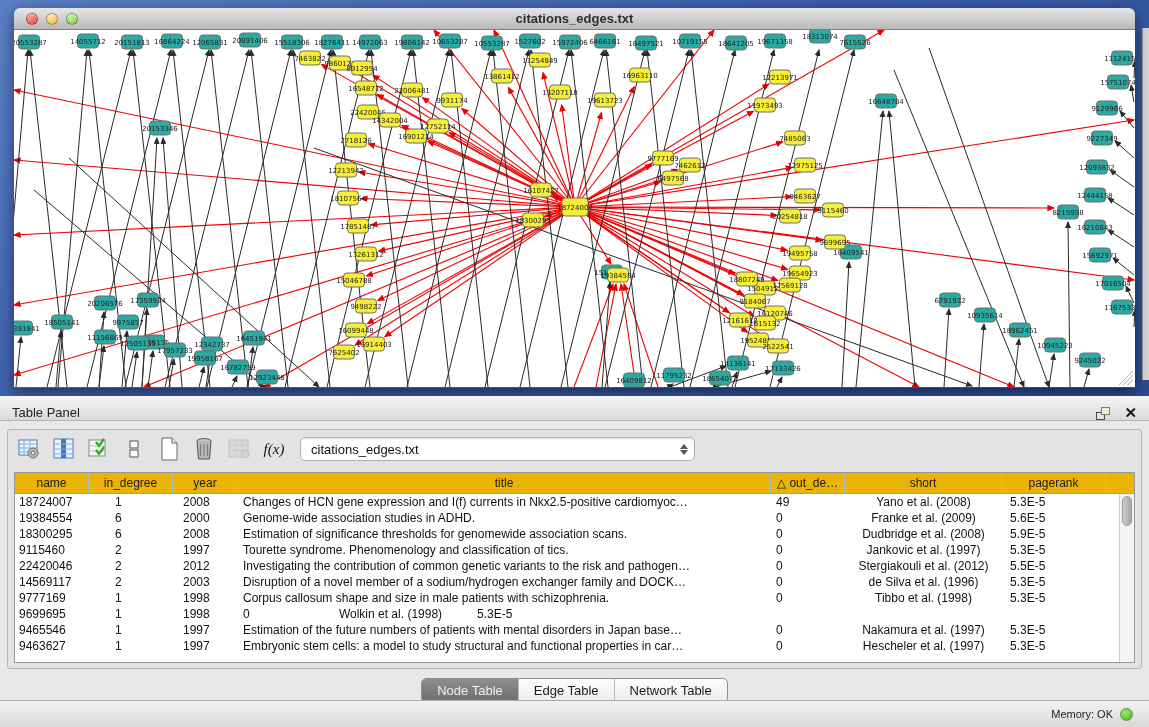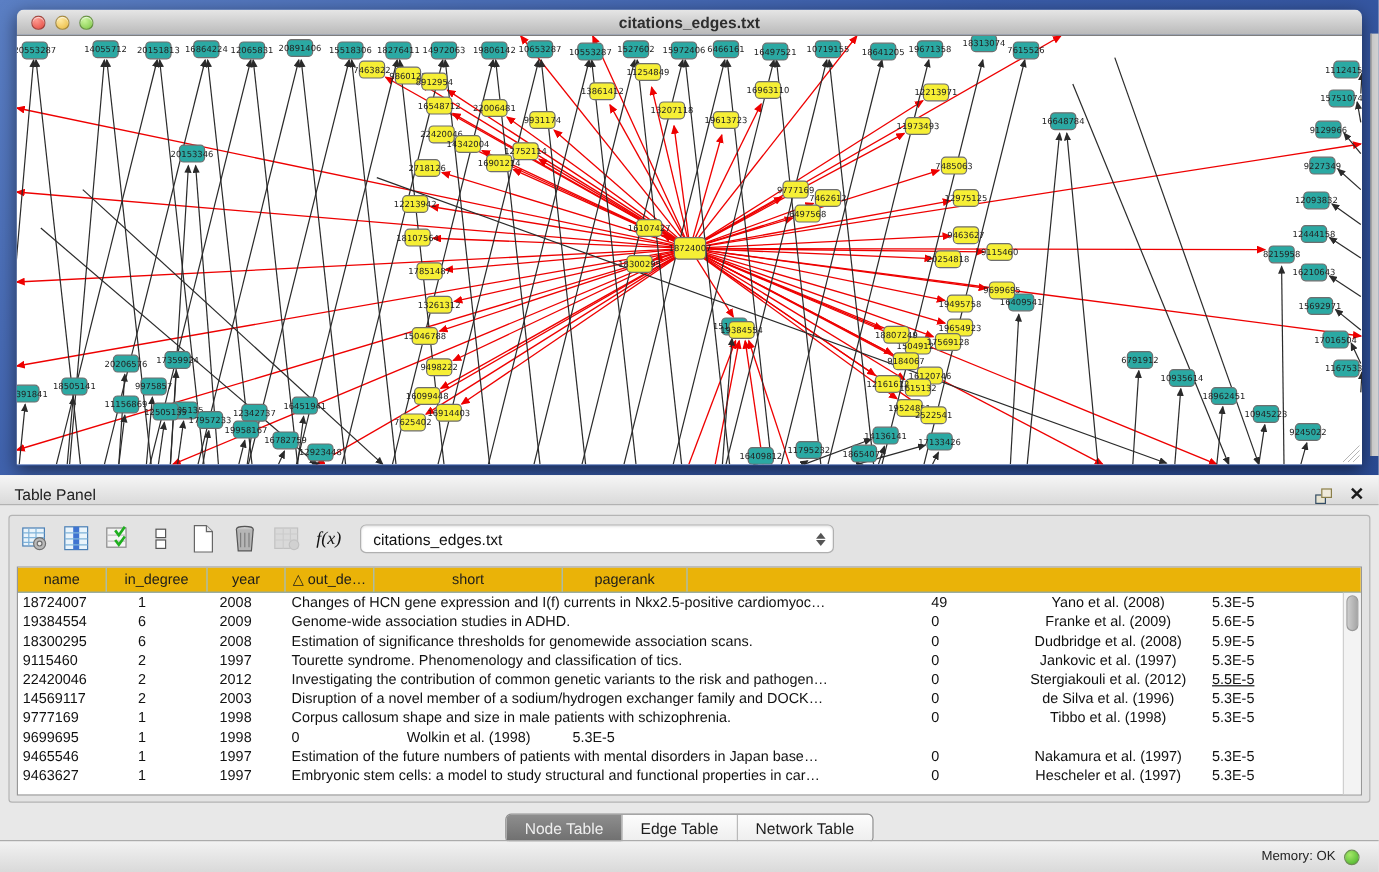--- a/index.html
+++ b/index.html
@@ -566,38 +566,39 @@
             <i class="down"></i>
         </span>
       </div>
     </div>
 
     <div class="data-table">
       <div class="thead">
           <div class="th" style="width: 74px;">name</div>
           <div class="th" style="width: 84px;">in_degree</div>
           <div class="th" style="width: 65px;">year</div>
+          <div class="th" style="width: 533px;">title</div>
           <div class="th" style="width: 74px;">△ out_de…</div>
           <div class="th" style="width: 157px;">short</div>
           <div class="th" style="width: 104px;">pagerank</div>
         </div>
       <div class="tbody">
           <div class="tr">
             <div class="td" style="width: 74px; text-align: left; padding-left: 4px;">18724007</div>
             <div class="td" style="width: 84px; text-align: left; padding-left: 26px;">1</div>
             <div class="td" style="width: 65px; text-align: left; padding-left: 10px;">2008</div>
             <div class="td" style="width: 533px; text-align: left; padding-left: 5px;">Changes of HCN gene expression and I(f) currents in Nkx2.5-positive cardiomyoc…</div>
             <div class="td" style="width: 74px; text-align: left; padding-left: 5px;">49</div>
             <div class="td" style="width: 157px; text-align: center; padding-left: 0px;">Yano et al. (2008)</div>
             <div class="td" style="width: 104px; text-align: left; padding-left: 8px;">5.3E-5</div>
           </div>
           <div class="tr">
             <div class="td" style="width: 74px; text-align: left; padding-left: 4px;">19384554</div>
             <div class="td" style="width: 84px; text-align: left; padding-left: 26px;">6</div>
-            <div class="td" style="width: 65px; text-align: left; padding-left: 10px;">2009</div>
+            <div class="td" style="width: 65px; text-align: left; padding-left: 10px;">2000</div>
             <div class="td" style="width: 533px; text-align: left; padding-left: 5px;">Genome-wide association studies in ADHD.</div>
             <div class="td" style="width: 74px; text-align: left; padding-left: 5px;">0</div>
             <div class="td" style="width: 157px; text-align: center; padding-left: 0px;">Franke et al. (2009)</div>
             <div class="td" style="width: 104px; text-align: left; padding-left: 8px;">5.6E-5</div>
           </div>
           <div class="tr">
             <div class="td" style="width: 74px; text-align: left; padding-left: 4px;">18300295</div>
             <div class="td" style="width: 84px; text-align: left; padding-left: 26px;">6</div>
             <div class="td" style="width: 65px; text-align: left; padding-left: 10px;">2008</div>
             <div class="td" style="width: 533px; text-align: left; padding-left: 5px;">Estimation of significance thresholds for genomewide association scans.</div>
@@ -614,21 +615,21 @@
             <div class="td" style="width: 157px; text-align: center; padding-left: 0px;">Jankovic et al. (1997)</div>
             <div class="td" style="width: 104px; text-align: left; padding-left: 8px;">5.3E-5</div>
           </div>
           <div class="tr">
             <div class="td" style="width: 74px; text-align: left; padding-left: 4px;">22420046</div>
             <div class="td" style="width: 84px; text-align: left; padding-left: 26px;">2</div>
             <div class="td" style="width: 65px; text-align: left; padding-left: 10px;">2012</div>
             <div class="td" style="width: 533px; text-align: left; padding-left: 5px;">Investigating the contribution of common genetic variants to the risk and pathogen…</div>
             <div class="td" style="width: 74px; text-align: left; padding-left: 5px;">0</div>
             <div class="td" style="width: 157px; text-align: center; padding-left: 0px;">Stergiakouli et al. (2012)</div>
-            <div class="td" style="width: 104px; text-align: left; padding-left: 8px; text-decoration: underline;">5.5E-5</div>
+            <div class="td" style="width: 104px; text-align: left; padding-left: 8px;">5.5E-5</div>
           </div>
           <div class="tr">
             <div class="td" style="width: 74px; text-align: left; padding-left: 4px;">14569117</div>
             <div class="td" style="width: 84px; text-align: left; padding-left: 26px;">2</div>
             <div class="td" style="width: 65px; text-align: left; padding-left: 10px;">2003</div>
             <div class="td" style="width: 533px; text-align: left; padding-left: 5px;">Disruption of a novel member of a sodium/hydrogen exchanger family and DOCK…</div>
             <div class="td" style="width: 74px; text-align: left; padding-left: 5px;">0</div>
             <div class="td" style="width: 157px; text-align: center; padding-left: 0px;">de Silva et al. (1996)</div>
             <div class="td" style="width: 104px; text-align: left; padding-left: 8px;">5.3E-5</div>
           </div>

